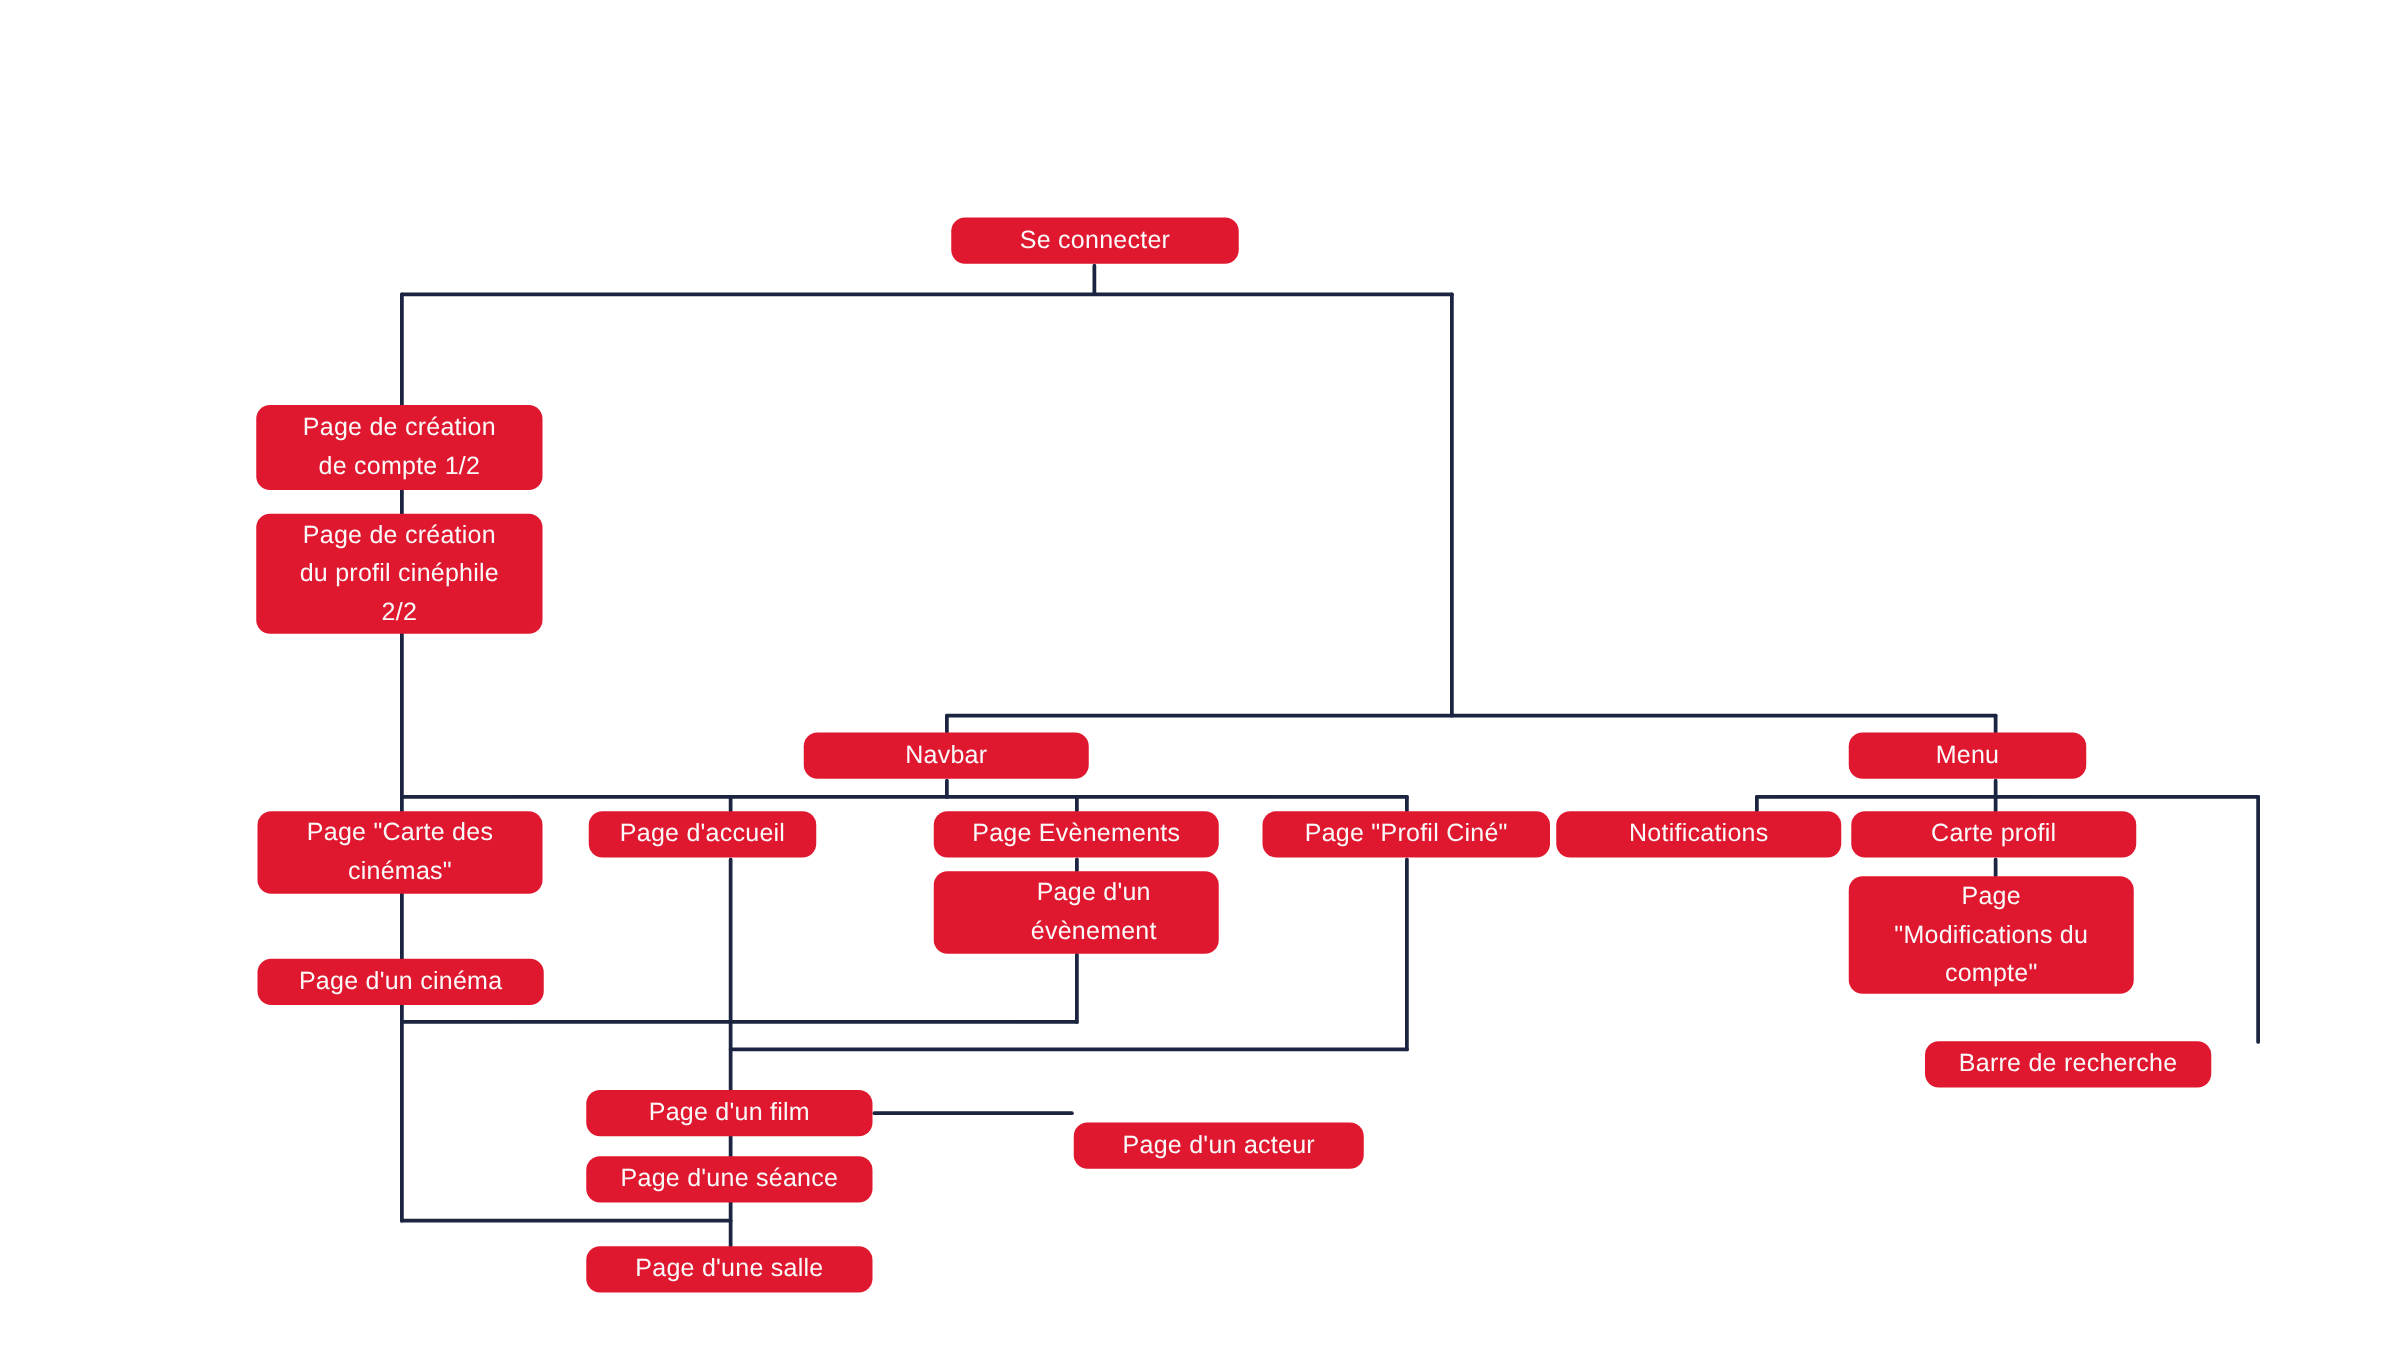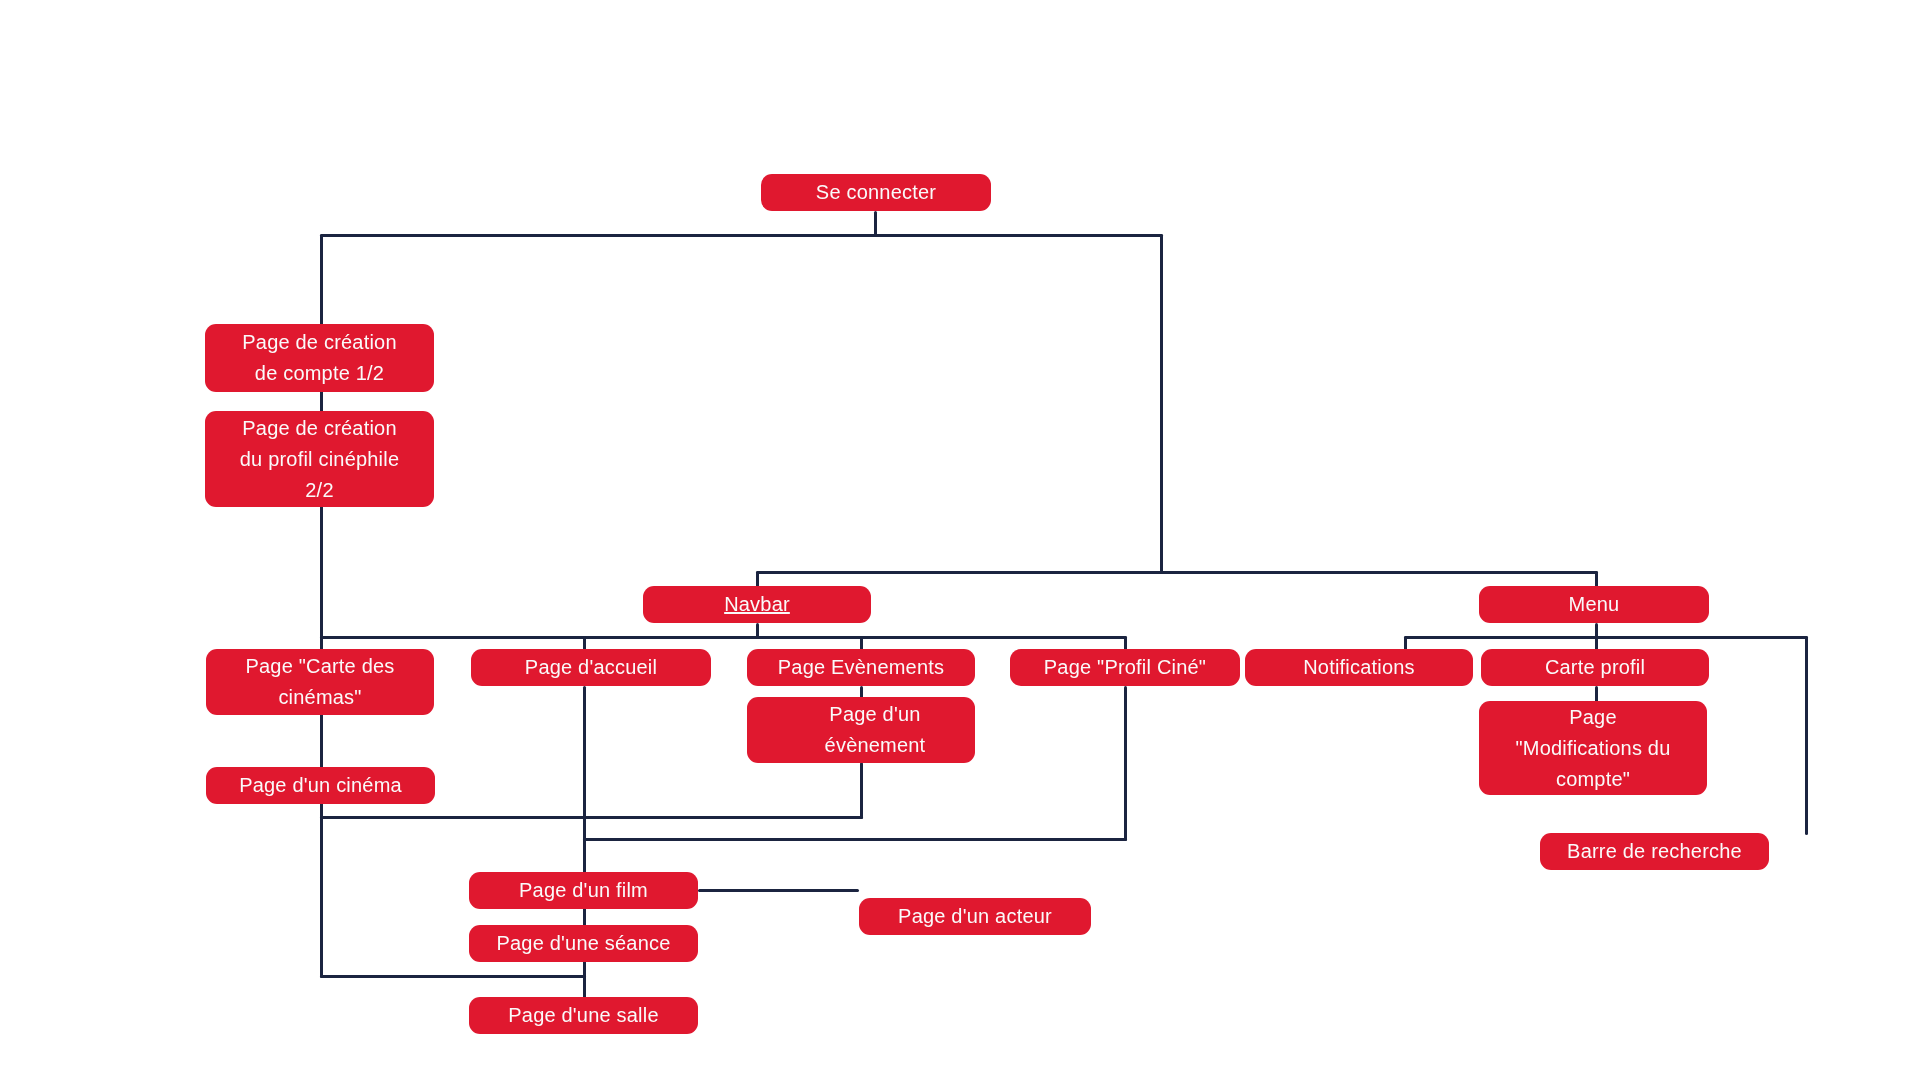--- a/index.html
+++ b/index.html
@@ -67,25 +67,25 @@
   <div class="line" style="left:1531px; top:622px; width:3px;   height:16px;"></div>
   <div class="line" style="left:634px;  top:825px; width:161px; height:3px;"></div>
   <div class="line" style="left:256px;  top:911px; width:266px; height:3px;"></div>
 
   <div class="node" style="left:697px;  top:110px; width:230px; height:37px;">Se connecter</div>
   <div class="node" style="left:141px;  top:260px; width:229px; height:68px;">Page de création
 de compte 1/2</div>
   <div class="node" style="left:141px;  top:347px; width:229px; height:96px;">Page de création
 du profil cinéphile
 2/2</div>
-  <div class="node" style="left:579px;  top:522px; width:228px; height:37px;text-decoration:underline;">Navbar</div>
-  <div class="node" style="left:1415px; top:522px; width:230px; height:37px;">Menu</div>
+  <div class="node" style="left:579px;  top:522px; width:228px; height:37px;">Navbar</div>
+  <div class="node" style="left:1415px; top:522px; width:190px; height:37px;">Menu</div>
   <div class="node" style="left:142px;  top:585px; width:228px; height:66px;">Page "Carte des
 cinémas"</div>
-  <div class="node" style="left:407px;  top:585px; width:240px; height:37px;">Page d'accueil</div>
+  <div class="node" style="left:407px;  top:585px; width:182px; height:37px;">Page d'accueil</div>
   <div class="node" style="left:683px;  top:585px; width:228px; height:37px;text-align:center;">Page Evènements</div>
   <div class="node" style="left:946px;  top:585px; width:230px; height:37px;">Page "Profil Ciné"</div>
   <div class="node" style="left:1181px; top:585px; width:228px; height:37px;">Notifications</div>
   <div class="node" style="left:1417px; top:585px; width:228px; height:37px;">Carte profil</div>
   <div class="node" style="left:683px;  top:633px; width:228px; height:66px;padding-left:28px;">Page d'un
 évènement</div>
   <div class="node" style="left:1415px; top:637px; width:228px; height:94px;">Page
 "Modifications du
 compte"</div>
   <div class="node" style="left:142px;  top:703px; width:229px; height:37px;">Page d'un cinéma</div>

